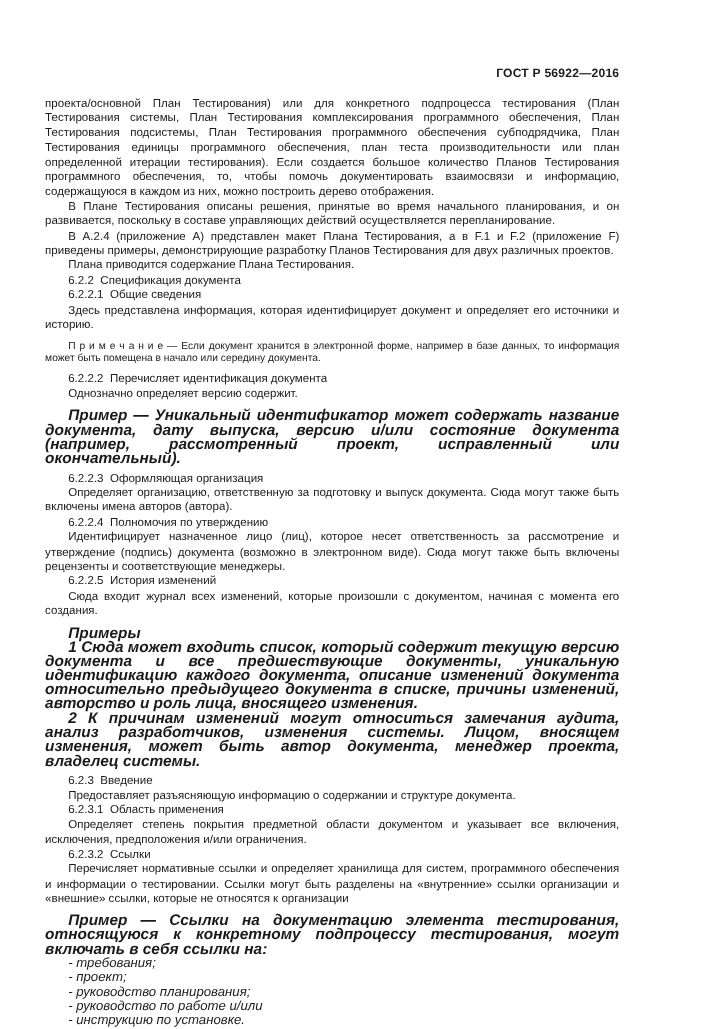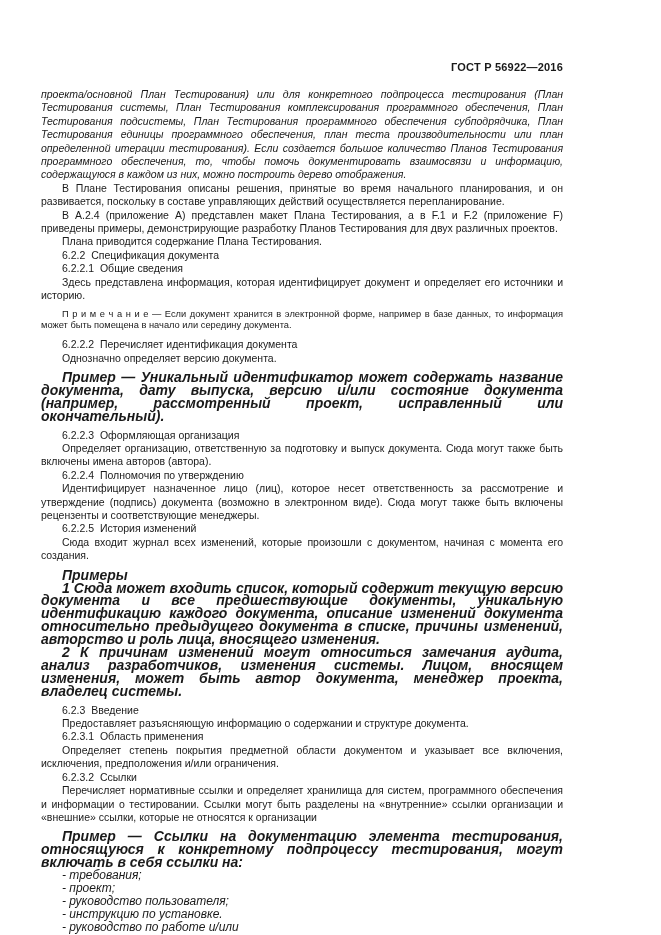--- a/index.html
+++ b/index.html
@@ -19,21 +19,21 @@
     text-align: right;
     font-weight: 700;
     font-size: 11px;
     line-height: 13px;
     margin-bottom: 14px;
     letter-spacing: 0.2px;
     white-space: pre-wrap;
   }
   .content { font-size: 10.5px; line-height: 13.4px; }
   .p  { text-align: justify; text-indent: 21px; }
-  .p0 { text-indent: 0; font-style: italic; }
+  .p0 { text-indent: 0; }
   .h2 { font-weight: 400; text-indent: 21px; white-space: pre-wrap; }
   .h3 { text-indent: 21px; white-space: pre-wrap; }
   .note {
     font-size: 9.3px; line-height: 11.8px;
     text-align: justify; text-indent: 21px;
     margin: 6px 0;
   }
   .exwrap { margin: 6px 0; }
   .ex {
     font-weight: 700; font-style: italic;
@@ -63,21 +63,21 @@
   <div class="content">
     <div class="p p0">проекта/основной План Тестирования) или для конкретного подпроцесса тестирования (План Тестирования системы, План Тестирования комплексирования программного обеспечения, План Тестирования подсистемы, План Тестирования программного обеспечения субподрядчика, План Тестирования единицы программного обеспечения, план теста производительности или план определенной итерации тестирования). Если создается большое количество Планов Тестирования программного обеспечения, то, чтобы помочь документировать взаимосвязи и информацию, содержащуюся в каждом из них, можно построить дерево отображения.</div>
     <div class="p">В Плане Тестирования описаны решения, принятые во время начального планирования, и он развивается, поскольку в составе управляющих действий осуществляется перепланирование.</div>
     <div class="p">В А.2.4 (приложение А) представлен макет Плана Тестирования, а в F.1 и F.2 (приложение F) приведены примеры, демонстрирующие разработку Планов Тестирования для двух различных проектов.</div>
     <div class="p">Плана приводится содержание Плана Тестирования.</div>
     <div class="h2">6.2.2  Спецификация документа</div>
     <div class="h3">6.2.2.1  Общие сведения</div>
     <div class="p">Здесь представлена информация, которая идентифицирует документ и определяет его источники и историю.</div>
     <div class="note">П р и м е ч а н и е — Если документ хранится в электронной форме, например в базе данных, то информация может быть помещена в начало или середину документа.</div>
     <div class="h3">6.2.2.2  Перечисляет идентификация документа</div>
-    <div class="p">Однозначно определяет версию документа.</div>
+    <div class="p">Однозначно определяет версию содержит.</div>
     <div class="exwrap">
       <div class="ex">Пример — Уникальный идентификатор может содержать название документа, дату выпуска, версию и/или состояние документа (например, рассмотренный проект, исправленный или окончательный).</div>
     </div>
     <div class="h3">6.2.2.3  Оформляющая организация</div>
     <div class="p">Определяет организацию, ответственную за подготовку и выпуск документа. Сюда могут также быть включены имена авторов (автора).</div>
     <div class="h3">6.2.2.4  Полномочия по утверждению</div>
     <div class="p">Идентифицирует назначенное лицо (лиц), которое несет ответственность за рассмотрение и утверждение (подпись) документа (возможно в электронном виде). Сюда могут также быть включены рецензенты и соответствующие менеджеры.</div>
     <div class="h3">6.2.2.5  История изменений</div>
     <div class="p">Сюда входит журнал всех изменений, которые произошли с документом, начиная с момента его создания.</div>
     <div class="exwrap">
@@ -88,21 +88,21 @@
     <div class="h2">6.2.3  Введение</div>
     <div class="p">Предоставляет разъясняющую информацию о содержании и структуре документа.</div>
     <div class="h3">6.2.3.1  Область применения</div>
     <div class="p">Определяет степень покрытия предметной области документом и указывает все включения, исключения, предположения и/или ограничения.</div>
     <div class="h3">6.2.3.2  Ссылки</div>
     <div class="p">Перечисляет нормативные ссылки и определяет хранилища для систем, программного обеспечения и информации о тестировании. Ссылки могут быть разделены на «внутренние» ссылки организации и «внешние» ссылки, которые не относятся к организации</div>
     <div class="exwrap">
       <div class="ex">Пример — Ссылки на документацию элемента тестирования, относящуюся к конкретному подпроцессу тестирования, могут включать в себя ссылки на:</div>
       <div class="ex-li">- требования;</div>
       <div class="ex-li">- проект;</div>
-      <div class="ex-li">- руководство пользователя;</div>
+      <div class="ex-li">- руководство планирования;</div>
+      <div class="ex-li">- руководство по работе и/или</div>
       <div class="ex-li">- инструкцию по установке.</div>
-      <div class="ex-li">- руководство по работе и/или</div>
     </div>
   </div>
 
   <div class="page-number">13</div>
 
 </div>
 
 </body></html>

